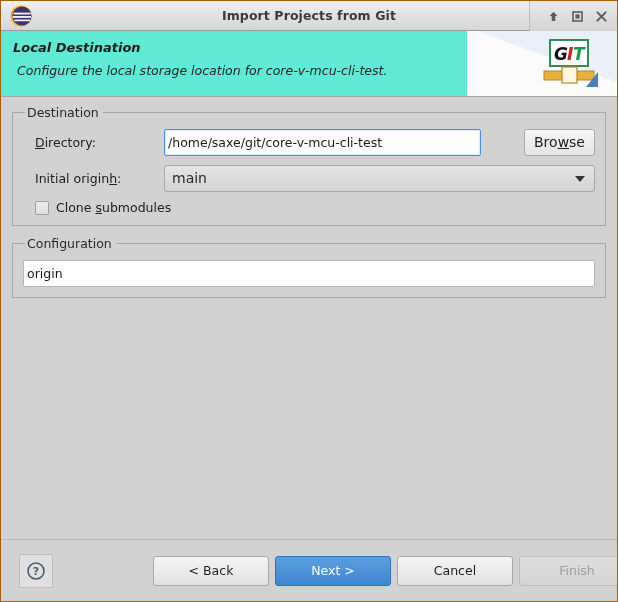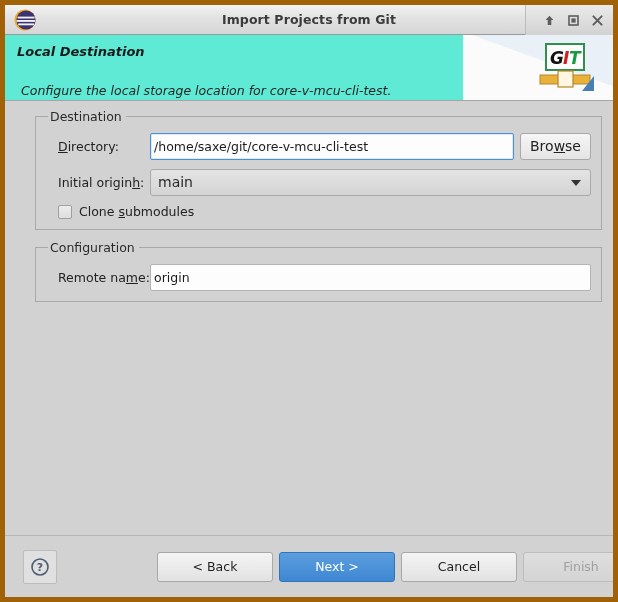--- a/index.html
+++ b/index.html
@@ -12,21 +12,21 @@
     font-size: 12px;
     color: #2e3436;
     -webkit-font-smoothing: antialiased;
   }
   .window {
     position: relative;
     width: 618px;
     height: 602px;
     box-sizing: border-box;
     background: #d2d2d2;
-    border: 5px solid #a16207;
+    border: 1px solid #a16207;
     overflow: hidden;
     display: flex;
     flex-direction: column;
   }
 
   
   .titlebar {
     position: relative;
     height: 30px;
     flex: 0 0 30px;
@@ -102,40 +102,39 @@
     position: absolute;
     left: 12px;
     top: 9px;
     font-size: 13px;
     font-weight: bold;
     color: #1a1a1a;
   }
   .header-desc {
     position: absolute;
     left: 16px;
-    top: 48px;
+    top: 32px;
     font-size: 12.5px;
     color: #262626;
   }
   .git-logo {
     position: absolute;
     right: 16px;
     top: 8px;
     width: 60px;
     height: 52px;
   }
 
   
   .body {
     position: relative;
     flex: 1 1 auto;
     background: #d2d2d2;
     padding: 8px 11px 0 11px;
     box-sizing: border-box;
-    margin-left: 19px;
   }
 
   fieldset.group {
     margin: 0 0 10px 0;
     padding: 8px 10px 10px 10px;
     border: 1px solid #a8a8a8;
     border-radius: 0;
     background: transparent;
     box-sizing: border-box;
   }
@@ -143,20 +142,21 @@
     padding: 0 4px 0 2px;
     margin-left: 2px;
     font-size: 12.5px;
     color: #2a2a2a;
   }
 
   .row {
     display: flex;
     align-items: center;
     min-height: 28px;
+    gap: 37px;
   }
   .row + .row { margin-top: 8px; }
 
   .field-label {
     width: 104px;
     flex: 0 0 104px;
     text-align: left;
     padding-left: 12px;
     font-size: 12.5px;
     color: #222;
@@ -376,21 +376,20 @@
 
       <div class="check-row">
         <span class="checkbox"></span>
         <span class="check-label"><span>Clone </span><span class="mn">s</span><span>ubmodules</span></span>
       </div>
     </fieldset>
 
     <fieldset class="group">
       <legend>Configuration</legend>
       <div class="row">
-        <label class="field-label"><span>Remote na</span><span class="mn">m</span><span>e:</span></label>
         <input class="text remote-input" type="text" value="origin" style="">
       </div>
     </fieldset>
 
   </div>
 
   <div class="footer-sep"></div>
   <div class="footer">
     <span class="help-btn">
       <svg width="20" height="20" viewBox="0 0 20 20">

